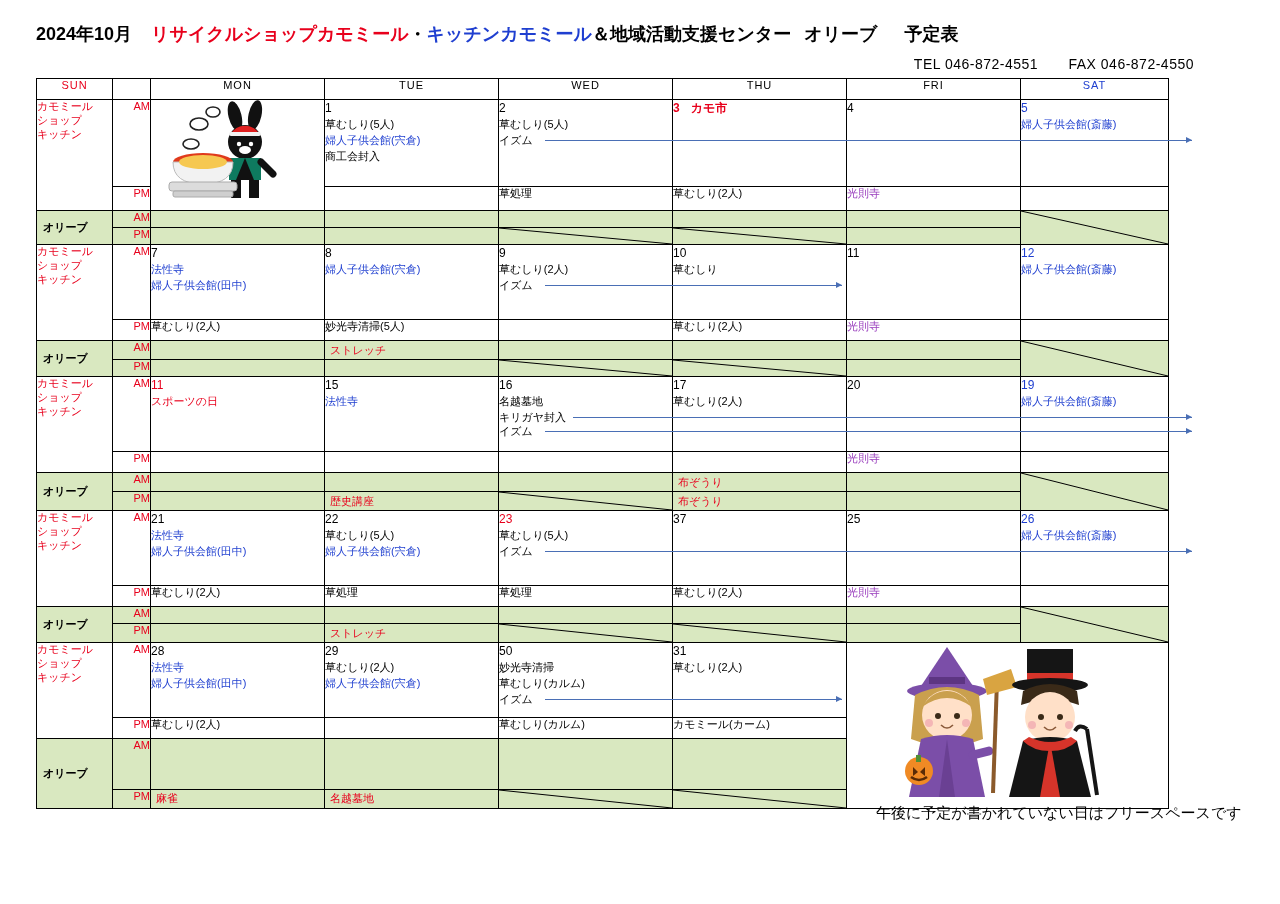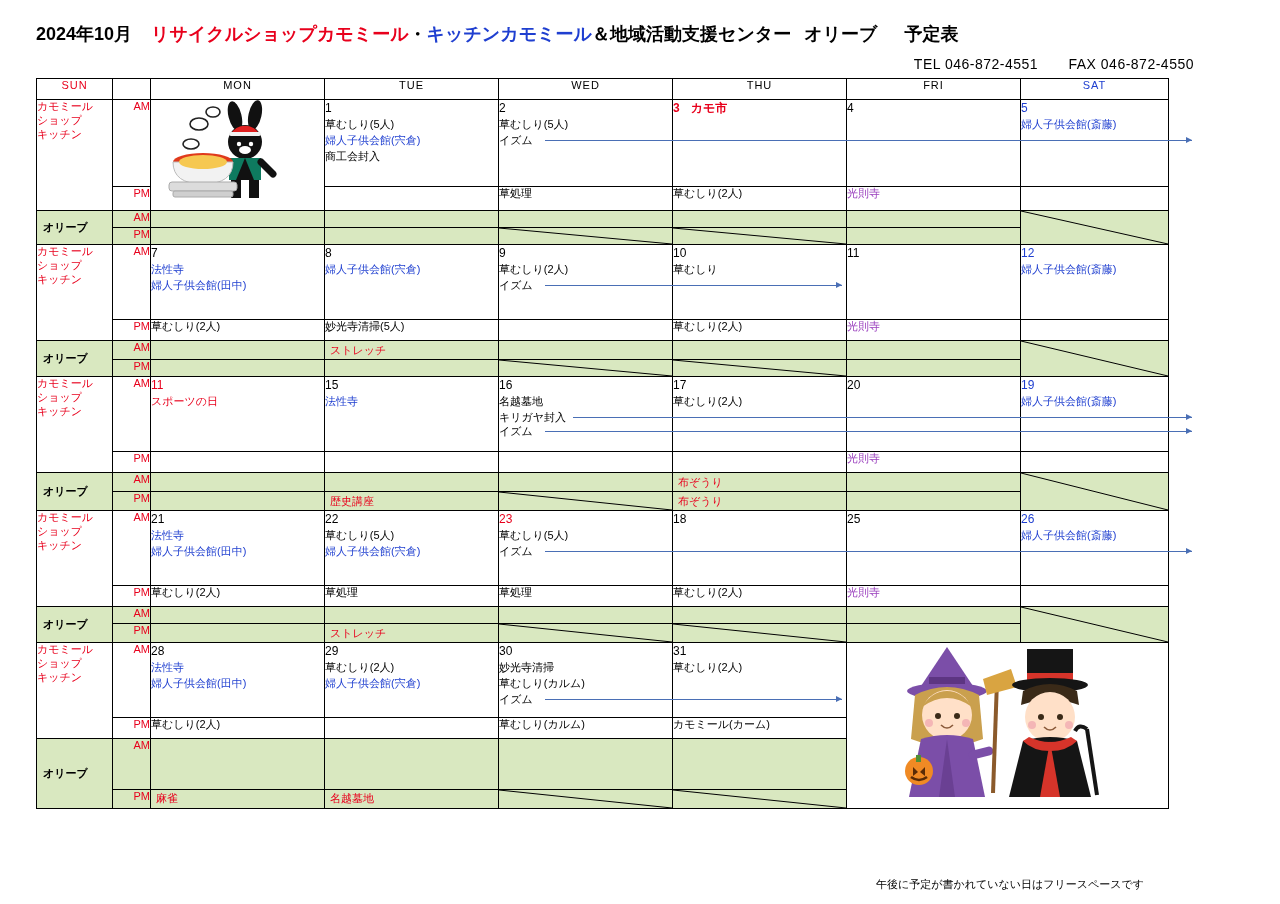--- a/index.html
+++ b/index.html
@@ -88,21 +88,21 @@
   }
 
   
   .diag{position:relative;background:#d9e8c0;}
   .diag svg{position:absolute;left:0;top:0;width:100%;height:100%;}
 
   
   .mascot-cell{position:relative;background:#fff;padding:0;}
   
   .footnote{
-    position:absolute;left:876px;top:877px;font-size:11px;color:#000;white-space:nowrap;font-family:Liberation Mono, monospace;
+    position:absolute;left:876px;top:804px;font-size:15px;color:#000;white-space:nowrap;font-family:Liberation Mono, monospace;
   }
 </style>
 </head>
 <body>
 
 <div class="page">
 
   <div class="title-row">
     <span class="t-black">2024年10月</span>
     <span class="t-red" style="margin-left:14px">リサイクルショップカモミール</span><span class="t-black">・</span><span class="t-blue">キッチンカモミール</span><span class="t-black">＆地域活動支援センター</span>
@@ -439,21 +439,21 @@
       </td>
       <td class="cell am-cell">
         <div class="dnum sun">23</div>
         <span class="ev black">草むしり(5人)</span>
         <div class="arrow-wrap">
           <span class="ev black">イズム</span>
           <span class="arrow-line long"></span>
         </div>
       </td>
       <td class="cell am-cell">
-        <div class="dnum">18</div>
+        <div class="dnum">37</div>
       </td>
       <td class="cell am-cell">
         <div class="dnum">25</div>
       </td>
       <td class="cell am-cell">
         <div class="dnum sat">26</div>
         <span class="ev blue">婦人子供会館(斎藤)</span>
       </td>
     </tr>
     <tr>
@@ -517,21 +517,21 @@
         <div class="dnum">28</div>
         <span class="ev blue">法性寺</span>
         <span class="ev blue">婦人子供会館(田中)</span>
       </td>
       <td class="cell am-cell">
         <div class="dnum">29</div>
         <span class="ev black">草むしり(2人)</span>
         <span class="ev blue">婦人子供会館(宍倉)</span>
       </td>
       <td class="cell am-cell">
-        <div class="dnum">30</div>
+        <div class="dnum">50</div>
         <span class="ev black">妙光寺清掃</span>
         <span class="ev black">草むしり(カルム)</span>
         <div class="arrow-wrap">
           <span class="ev black">イズム</span>
           <span class="arrow-line short"></span>
         </div>
       </td>
       <td class="cell am-cell">
         <div class="dnum">31</div>
         <span class="ev black">草むしり(2人)</span>

